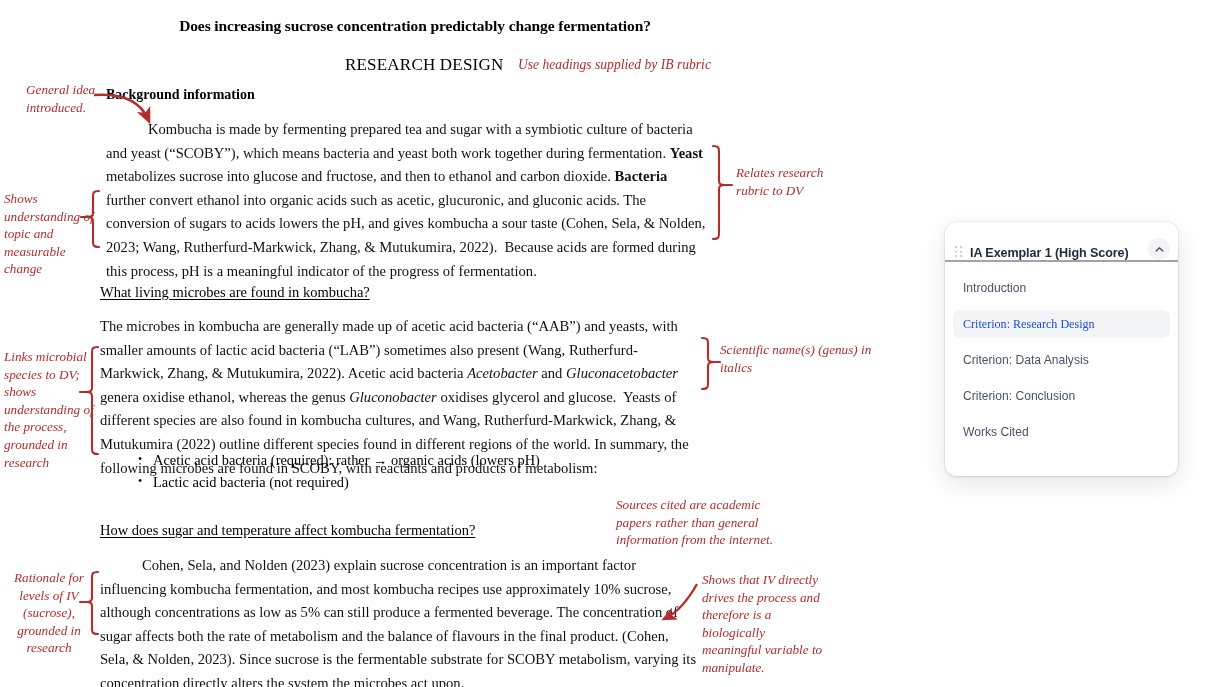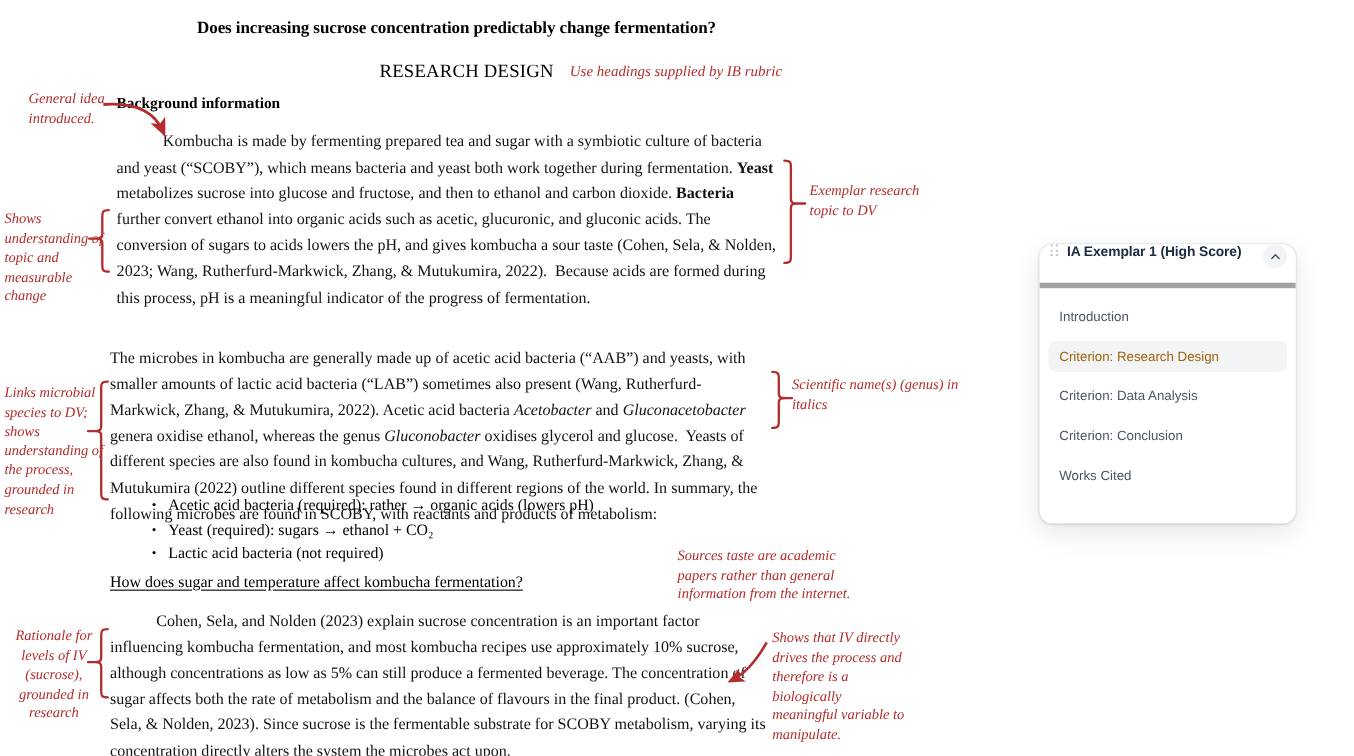--- a/index.html
+++ b/index.html
@@ -123,24 +123,24 @@
     background: #ffffff;
     border-radius: 12px;
     box-shadow: 0 1px 3px rgba(16,24,40,0.10),
                 0 8px 24px rgba(16,24,40,0.10),
                 0 0 0 1px rgba(16,24,40,0.045);
     font-family: "Liberation Sans", "DejaVu Sans", sans-serif;
     overflow: hidden;
   }
   #nav-header {
     display: flex;
-    align-items: flex-start;
+    align-items: flex-end;
     height: 40px;
     padding: 0 8px 0 10px;
-    border-bottom: 5px solid #a3a3a3;
+    border-bottom: 2px solid #a3a3a3;
     box-sizing: border-box;
   }
   #drag-grip {
     width: 9px;
     height: 14px;
     margin-right: 6px;
     flex: 0 0 auto;
     display: grid;
     grid-template-columns: 3px 3px;
     grid-template-rows: 3px 3px 3px;
@@ -186,64 +186,65 @@
     border-radius: 7px;
     font-size: 12.1px;
     color: #4a5464;
     white-space: nowrap;
     cursor: pointer;
     box-sizing: border-box;
   }
   .nav-item:last-child { margin-bottom: 16px; }
   .nav-item.active {
     background: #f2f4f6;
-    color: #a16207;
+    color: #1d4ed8;
+    font-family: Liberation Serif, serif;
   }
 </style>
 </head>
 <body>
 
 <div id="doc-canvas">
 
   <div class="doc-title">Does increasing sucrose concentration predictably change fermentation?</div>
 
   <div class="section-heading">RESEARCH DESIGN</div>
 
   <div class="subheading-bold">Background information</div>
 
   <div class="body-para" id="para-background">
     <span>Kombucha is made by fermenting prepared tea and sugar with a symbiotic culture of bacteria and yeast (“SCOBY”), which means bacteria and yeast both work together during fermentation. </span><b>Yeast</b><span> metabolizes sucrose into glucose and fructose, and then to ethanol and carbon dioxide. </span><b>Bacteria</b><span> further convert ethanol into organic acids such as acetic, glucuronic, and gluconic acids. The conversion of sugars to acids lowers the pH, and gives kombucha a sour taste (Cohen, Sela, &amp; Nolden, 2023; Wang, Rutherfurd-Markwick, Zhang, &amp; Mutukumira, 2022).&nbsp; Because acids are formed during this process, pH is a meaningful indicator of the progress of fermentation.</span>
   </div>
 
+  <div class="sub-question" id="q-microbes">What living microbes are found in kombucha?</div>
 
   <div class="body-para" id="para-microbes">
     <span>The microbes in kombucha are generally made up of acetic acid bacteria (“AAB”) and yeasts, with smaller amounts of lactic acid bacteria (“LAB”) sometimes also present (Wang, Rutherfurd-Markwick, Zhang, &amp; Mutukumira, 2022). Acetic acid bacteria </span><i>Acetobacter</i><span> and </span><i>Gluconacetobacter</i><span> genera oxidise ethanol, whereas the genus </span><i>Gluconobacter</i><span> oxidises glycerol and glucose.&nbsp; Yeasts of different species are also found in kombucha cultures, and Wang, Rutherfurd-Markwick, Zhang, &amp; Mutukumira (2022) outline different species found in different regions of the world. In summary, the following microbes are found in SCOBY, with reactants and products of metabolism:</span>
   </div>
 
   <ul class="bullet-list">
     <li>Acetic acid bacteria (required): rather → organic acids (lowers pH)</li>
-    <li>Yeast (required): sugars → ethanol + CO₂</li>
     <li>Lactic acid bacteria (not required)</li>
   </ul>
 
   <div class="sub-question" id="q-sugar">How does sugar and temperature affect kombucha fermentation?</div>
 
   <div class="body-para" id="para-sugar">Cohen, Sela, and Nolden (2023) explain sucrose concentration is an important factor influencing kombucha fermentation, and most kombucha recipes use approximately 10% sucrose, although concentrations as low as 5% can still produce a fermented beverage. The concentration of sugar affects both the rate of metabolism and the balance of flavours in the final product. (Cohen, Sela, &amp; Nolden, 2023). Since sucrose is the fermentable substrate for SCOBY metabolism, varying its concentration directly alters the system the microbes act upon.</div>
 </div>
 
 <div id="annot-layer">
 
   <div class="annot" id="annot-rubric">Use headings supplied by IB rubric</div>
   <div class="annot" id="annot-general">General idea introduced.</div>
   <div class="annot" id="annot-shows-und">Shows understanding of topic and measurable change</div>
   <div class="annot" id="annot-links">Links microbial species to DV; shows understanding of the process, grounded in research</div>
   <div class="annot" id="annot-rationale">Rationale for levels of IV (sucrose), grounded in research</div>
-  <div class="annot" id="annot-relates">Exemplar research topic to DV</div>
+  <div class="annot" id="annot-relates">Relates research rubric to DV</div>
   <div class="annot" id="annot-scientific">Scientific name(s) (genus) in italics</div>
-  <div class="annot" id="annot-sources">Sources taste are academic papers rather than general information from the internet.</div>
+  <div class="annot" id="annot-sources">Sources cited are academic papers rather than general information from the internet.</div>
   <div class="annot" id="annot-shows-iv">Shows that IV directly drives the process and therefore is a biologically meaningful variable to manipulate.</div>
 
   <svg class="overlay" viewBox="0 0 1231 687">
     <defs>
       <marker id="arrowhead" markerWidth="7" markerHeight="7" refX="4.2" refY="3.2" orient="auto">
         <path d="M0,0.4 L6.4,3.2 L0,6 L1.6,3.2 Z" fill="#b32d2d"></path>
       </marker>
     </defs>
 
     <path d="M94,95 C122,93 140,101 148,119" stroke="#b32d2d" stroke-width="2.6" fill="none" marker-end="url(#arrowhead)"></path>

